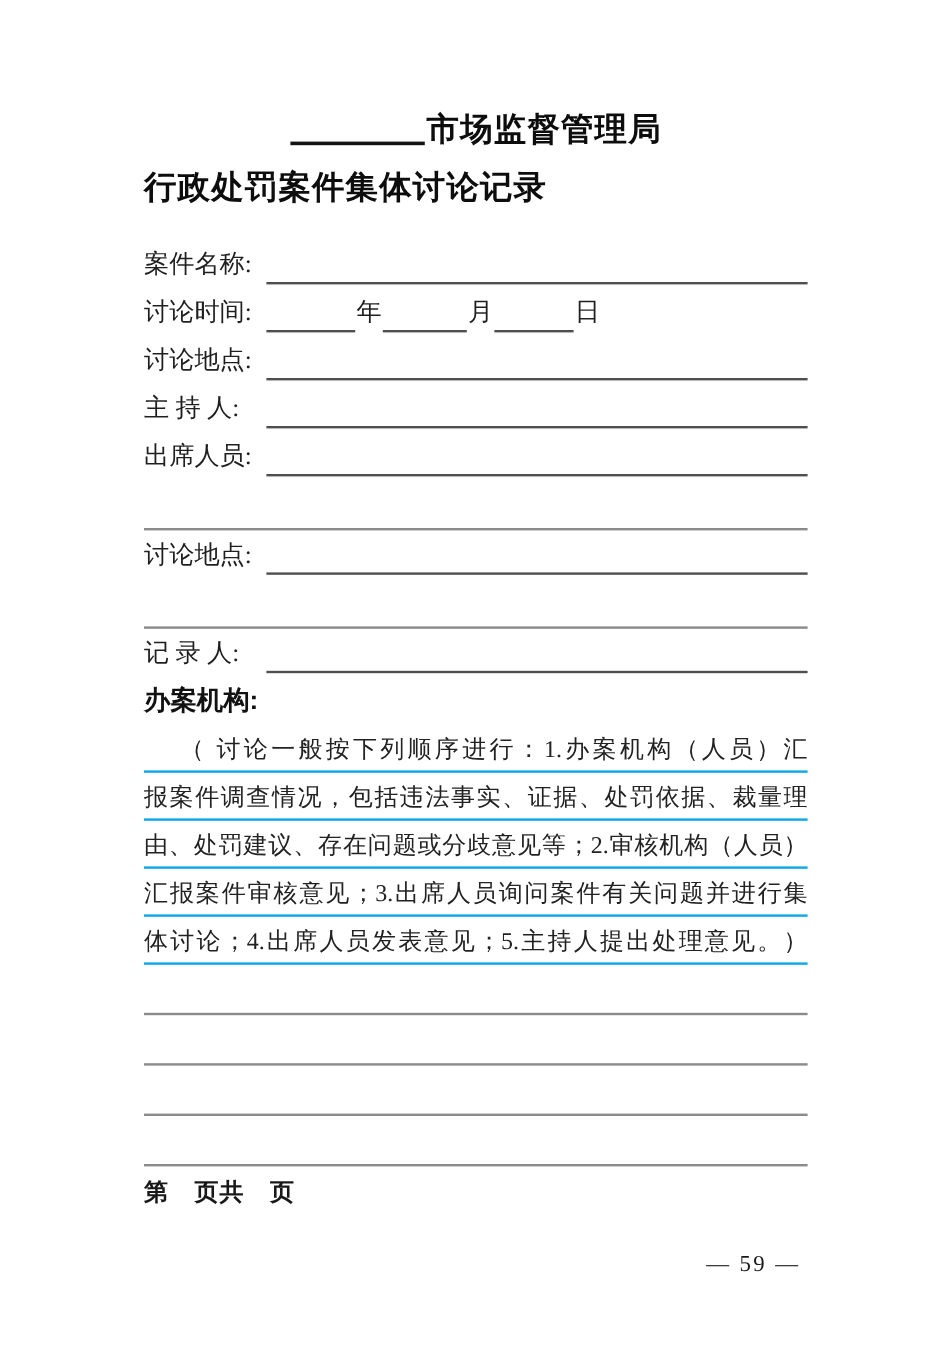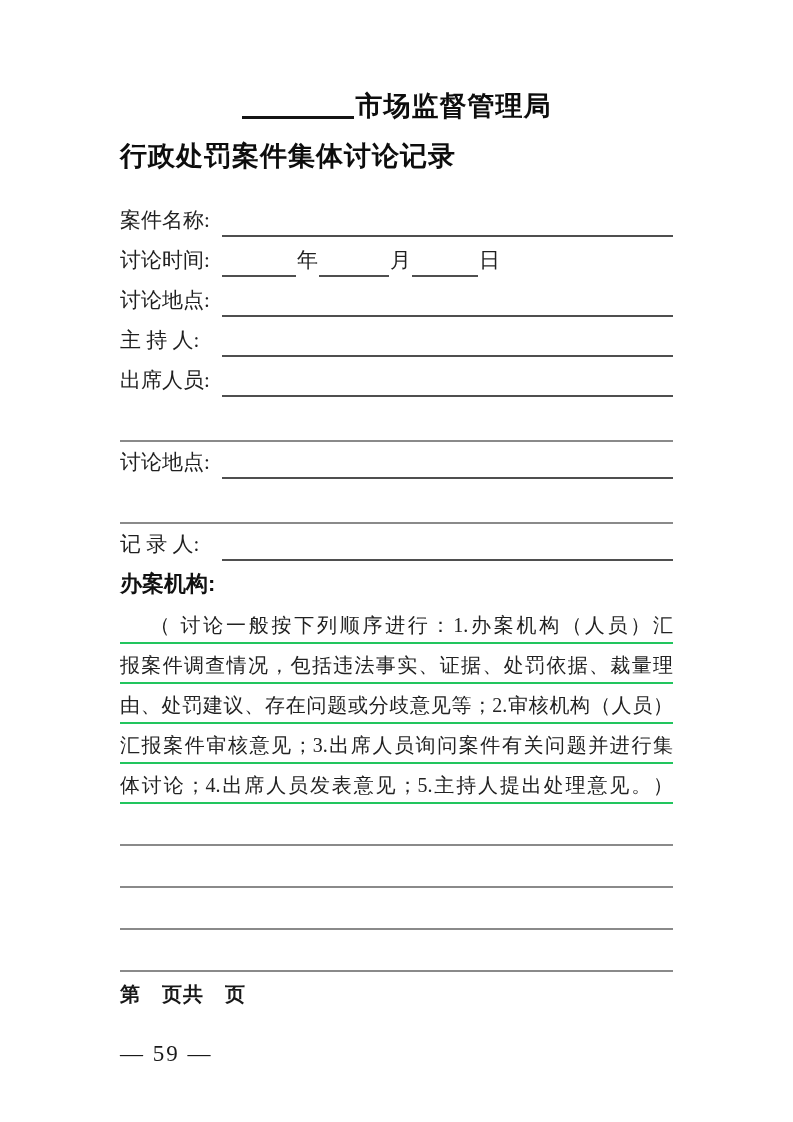--- a/index.html
+++ b/index.html
@@ -16,21 +16,21 @@
   .content {
     position: absolute;
     left: 120px;
     top: 0;
     width: 553px;
   }
   
   .title-line1 {
     margin-top: 88px;
     text-align: center;
-    font-family: Liberation Mono, monospace;
+    font-family: Liberation Serif, serif;
     font-weight: bold;
     font-size: 27px;
     line-height: 40px;
     color: #0d0d0d;
     letter-spacing: 1px;
     white-space: nowrap;
   }
   .title-blank {
     display: inline-block;
     width: 112px;
@@ -95,21 +95,21 @@
     font-size: 22px;
     line-height: 30px;
     color: #111111;
   }
   
   .note-line {
     height: 40px;
     line-height: 42px;
     font-size: 20px;
     color: #222222;
-    border-bottom: 2px solid #22c55e;
+    border-bottom: 2px solid #0ea5e9;
     text-align: justify;
     text-align-last: justify;
     text-justify: distribute;
     white-space: nowrap;
     overflow: hidden;
     box-sizing: border-box;
   }
   .note-line.indent { padding-left: 30px; }
   
   .blank-row {
@@ -121,23 +121,23 @@
     height: 40px;
     line-height: 44px;
     text-align: left;
     font-size: 20px;
     font-weight: 600;
     color: #181818;
     letter-spacing: 1px;
   }
   .page-number {
     margin-top: 30px;
-    text-align: left;
+    text-align: right;
     padding-right: 6px;
-    font-size: 23px;
+    font-size: 19px;
     line-height: 24px;
     color: #1a1a1a;
     letter-spacing: 2px;
   }
 </style>
 </head>
 <body>
 
 <div class="page">
   <div class="content">

